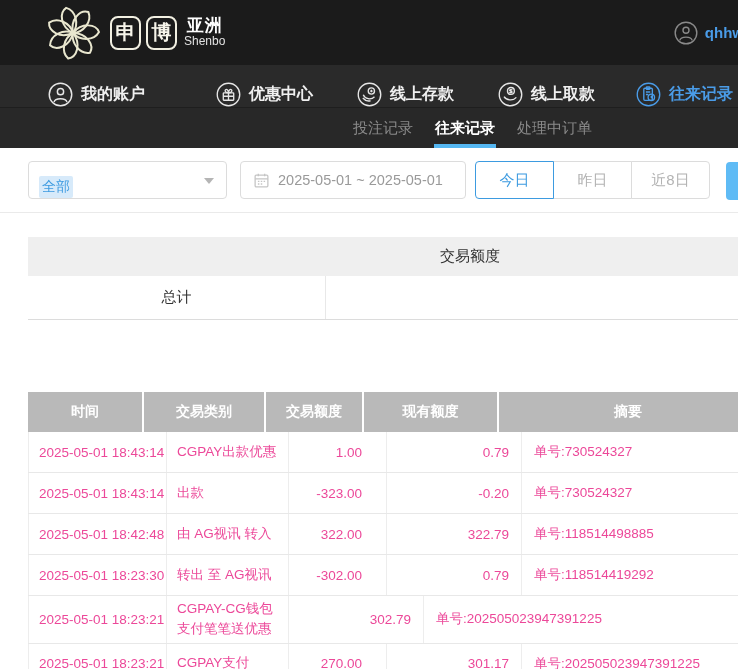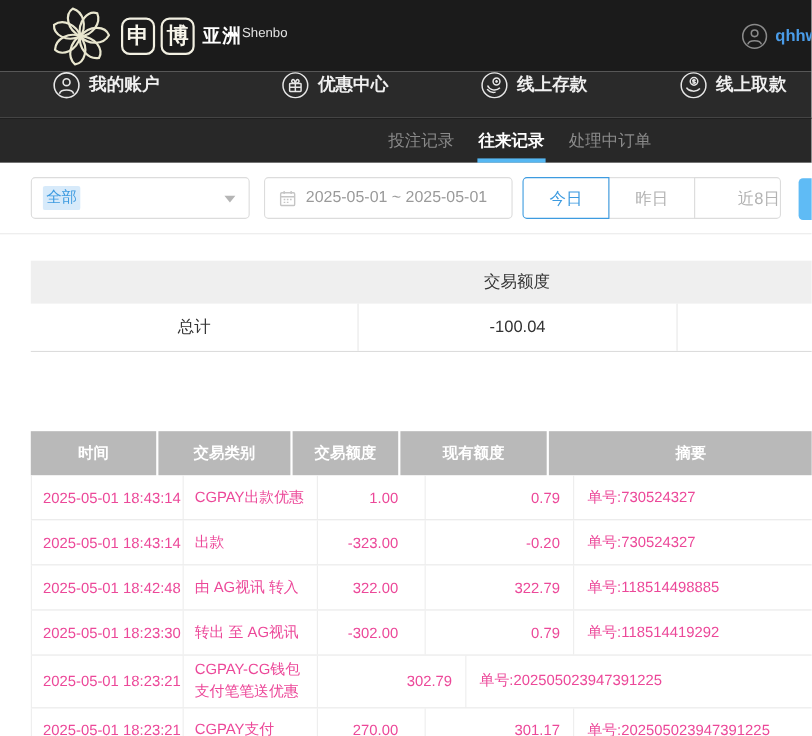--- a/index.html
+++ b/index.html
@@ -13,30 +13,30 @@
     height:65px; background:#1b1b1b; display:flex; align-items:center;
     padding-left:44px; position:relative;
   }
   .logo { display:flex; align-items:center; cursor:pointer; }
   .logo-flower { margin-right:8px; }
   .logo-box {
     width:31px; height:34px; border:2px solid #f2f0e2; border-radius:8px;
     color:#f7f5ea; font-size:20px; font-weight:bold; display:flex;
     align-items:center; justify-content:center; margin-right:5px;
   }
-  .logo-words { display:flex; line-height:1.05; margin-left:2px; }
+  .logo-words { display:flex; flex-direction:column; line-height:1.05; margin-left:2px;align-items:center; }
   .logo-cn { color:#fff; font-size:17px; font-weight:bold; letter-spacing:1px; }
   .logo-en { color:#e2e2e2; font-size:12px; }
   .userbox {
     position:absolute; right:-6px; top:0; height:65px; display:flex;
     align-items:center; gap:7px;
   }
   .username { color:#4a9ce8; font-size:15px; font-weight:bold; }
   
-  .mainnav { height:42px; background:#2a2a2a; display:flex; align-items:flex-start;gap:40px; }
+  .mainnav { height:42px; background:#2a2a2a; display:flex; align-items:flex-end; }
   .nav-item {
     display:flex; align-items:center; gap:8px; color:#f0f0f0;
     font-size:16px; font-weight:bold; cursor:pointer; white-space:nowrap;
   }
   .nav-item .nicon { color:#e6e6e6; display:flex; }
   .nav-item.active, .nav-item.active .nicon { color:#4a9ce8; }
   .nav-item:nth-child(1){ margin-left:48px; }
   .nav-item:nth-child(2){ margin-left:71px; }
   .nav-item:nth-child(3){ margin-left:44px; }
   .nav-item:nth-child(4){ margin-left:44px; }
@@ -56,21 +56,21 @@
     content:""; position:absolute; left:0; right:0; bottom:0; height:4px;
     background:#55b7f2;
   }
   
   .filterbar {
     height:65px; display:flex; align-items:center; padding-left:28px;
     position:relative; border-bottom:1px solid #eaeaea; background:#fff;
   }
   .select {
     width:199px; height:38px; border:1px solid #dcdcdc; border-radius:4px;
-    display:flex; align-items:center; position:relative; cursor:pointer;
+    display:flex; align-items:flex-end; position:relative; cursor:pointer;
     background:#fff;
   }
   .select .chip {
     margin-left:10px; background:#d7eafa; color:#3d9be0; font-size:14px;
     padding:2px 3px; border-radius:2px;
   }
   .select .caret {
     position:absolute; right:12px; top:16px; width:0; height:0;
     border-left:5px solid transparent; border-right:5px solid transparent;
     border-top:6px solid #b5b5b5;
@@ -82,21 +82,21 @@
     background:#fff;
   }
   .btn-group { margin-left:9px; display:flex; }
   .qbtn {
     width:79px; height:38px; border:1px solid #dcdcdc; background:#fff;
     color:#b3b3b3; font-size:15px; cursor:pointer;
     font-family:"Liberation Sans", sans-serif;
   }
   .qbtn + .qbtn { margin-left:-1px; }
   .qbtn:first-child { border-radius:4px 0 0 4px; }
-  .qbtn:last-child { border-radius:0 4px 4px 0;text-align:right; }
+  .qbtn:last-child { border-radius:0 4px 4px 0; }
   .qbtn.active {
     border:1px solid #3d9be0; color:#3d9be0; position:relative; z-index:2;
   }
   .submit-sliver {
     position:absolute; left:726px; top:14px; width:44px; height:38px;
     background:#5fbbf5; border:none; border-radius:4px; cursor:pointer;
   }
   
   .summary { margin:24px 0 0 28px; width:888px; font-size:15px; color:#333; }
   .sum-head { display:flex; background:#efefef; height:39px; align-items:center; }
@@ -267,21 +267,20 @@
   </div>
 
   <div class="summary">
     <div class="sum-head">
       <div class="cell c1"></div>
       <div class="cell c2">交易额度</div>
       <div class="cell c3"></div>
     </div>
     <div class="sum-row">
       <div class="cell c1">总计</div>
-      <div class="cell c2">-100.04</div>
       <div class="cell c3"></div>
     </div>
   </div>
 
   <div class="mtable">
     <div class="mt-head">
       <div class="hcell h1">时间</div>
       <div class="hcell h2">交易类别</div>
       <div class="hcell h3">交易额度</div>
       <div class="hcell h4">现有额度</div>

